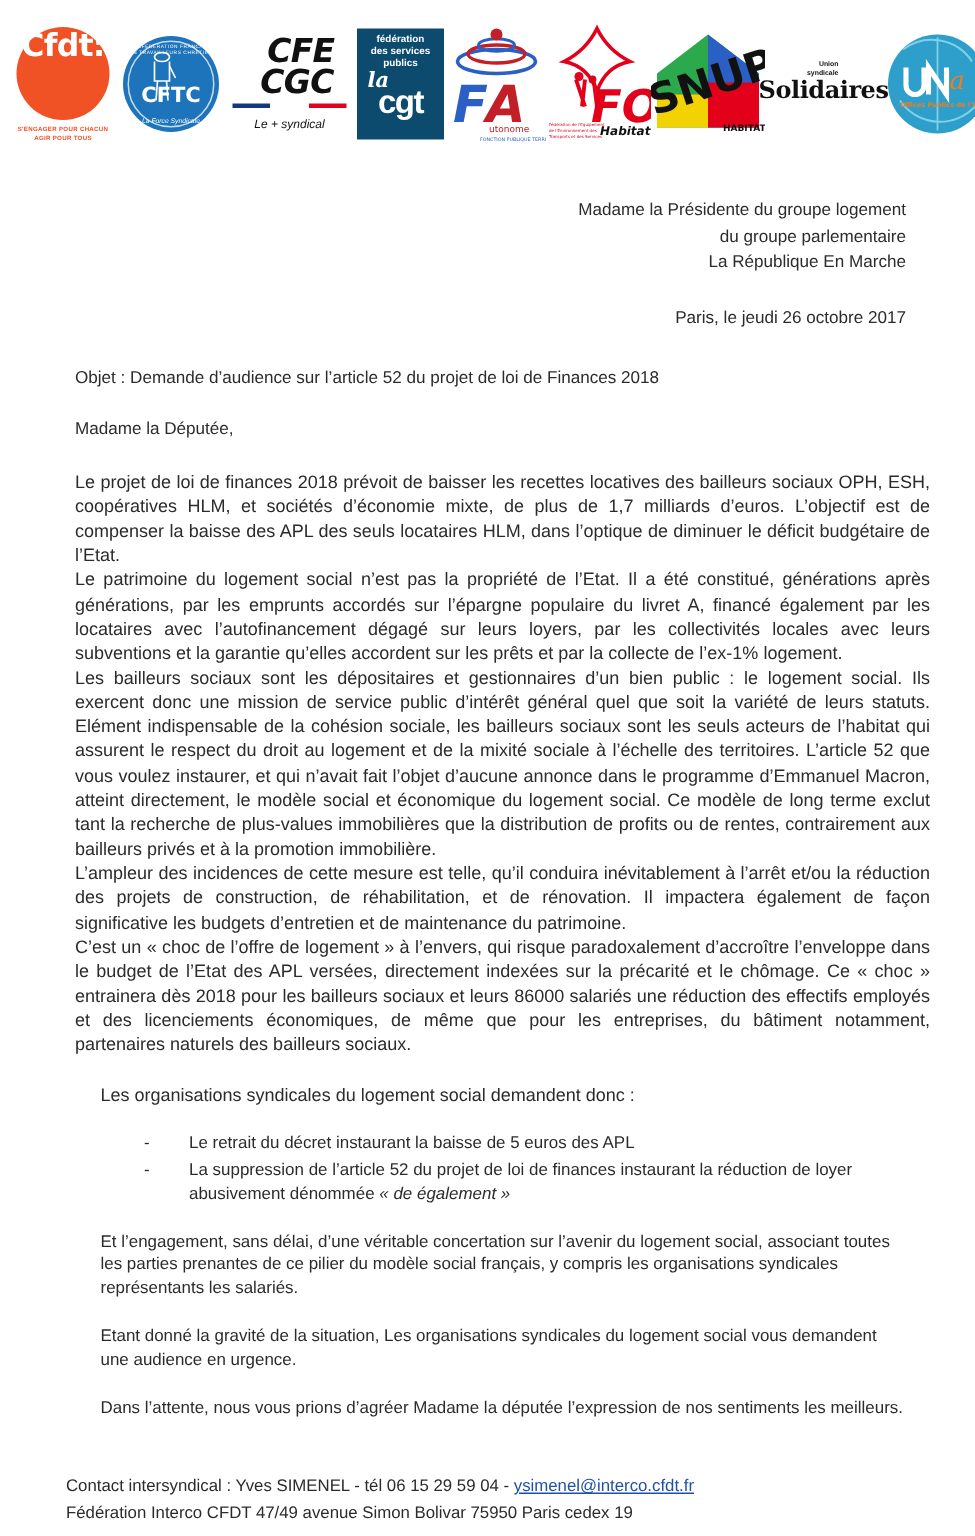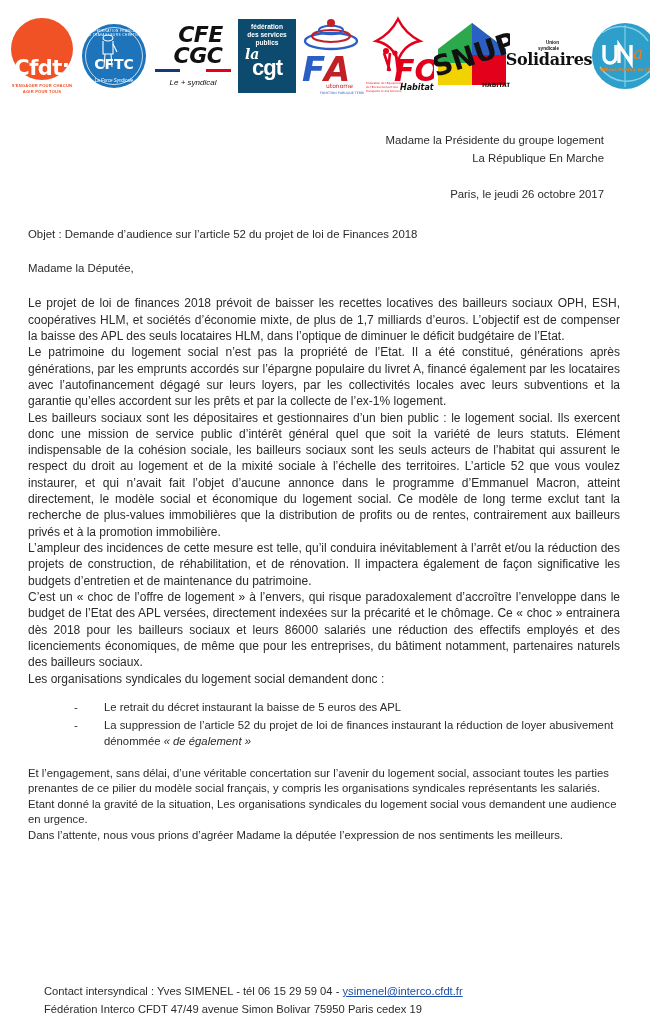--- a/index.html
+++ b/index.html
@@ -34,21 +34,21 @@
     flex-direction: column;
     align-items: center;
     justify-content: center;
   }
 
   
   .cfdt-wrap { width: 72px; }
   .cfdt-disc {
     width: 62px; height: 62px; border-radius: 50%;
     background: #F05125;
-    display: flex; align-items: flex-end; justify-content: center;
+    display: flex; align-items: flex-start; justify-content: center;
   }
   .cfdt-disc span {
     color: #ffffff;
     font-weight: bold;
     font-size: 21px;
     letter-spacing: -0.5px;
     font-family: "DejaVu Sans", sans-serif;
   }
   .cfdt-tag {
     margin-top: 3px;
@@ -160,21 +160,21 @@
 
   
   .una-wrap { width: 74px; }
   .una-disc {
     width: 66px; height: 66px; border-radius: 50%;
     background: #2E9FCB; position: relative; overflow: hidden;
   }
 
   
   .letter {
-    padding: 0 30px 0 28px;
+    padding: 0 30px 0 50px;
     box-sizing: border-box;
     width: 650px;
   }
   .addr-block {
     text-align: right;
     font-size: 11.4px;
     line-height: 1.55;
     color: #2b2b2b;
     padding-right: 16px;
     margin-top: 20px;
@@ -201,21 +201,21 @@
     font-size: 12px;
     line-height: 1.36;
     color: #2b2b2b;
   }
   p.j {
     margin: 0;
     text-align: justify;
     text-justify: inter-word;
   }
   p.l {
-    margin: 0;
+    margin: 17px;
     text-align: left;
   }
   ul.demands {
     list-style: none;
     margin: 13px 0 0 0;
     padding: 0 0 0 46px;
     font-size: 11.3px;
     line-height: 1.36;
   }
   ul.demands li {
@@ -368,20 +368,21 @@
       </svg>
     </div>
   </div>
 
 </div>
 
 <div class="letter">
 
   <div class="addr-block">
     <div>Madame la Présidente du groupe logement</div>
+    <div>du groupe parlementaire</div>
     <div>La République En Marche</div>
   </div>
 
   <div class="date-line">Paris, le jeudi 26 octobre 2017</div>
 
   <div class="objet">Objet :  Demande d’audience sur l’article 52 du projet de loi de Finances 2018</div>
 
   <div class="salut">Madame la Députée,</div>
 
   <div class="body-block">

